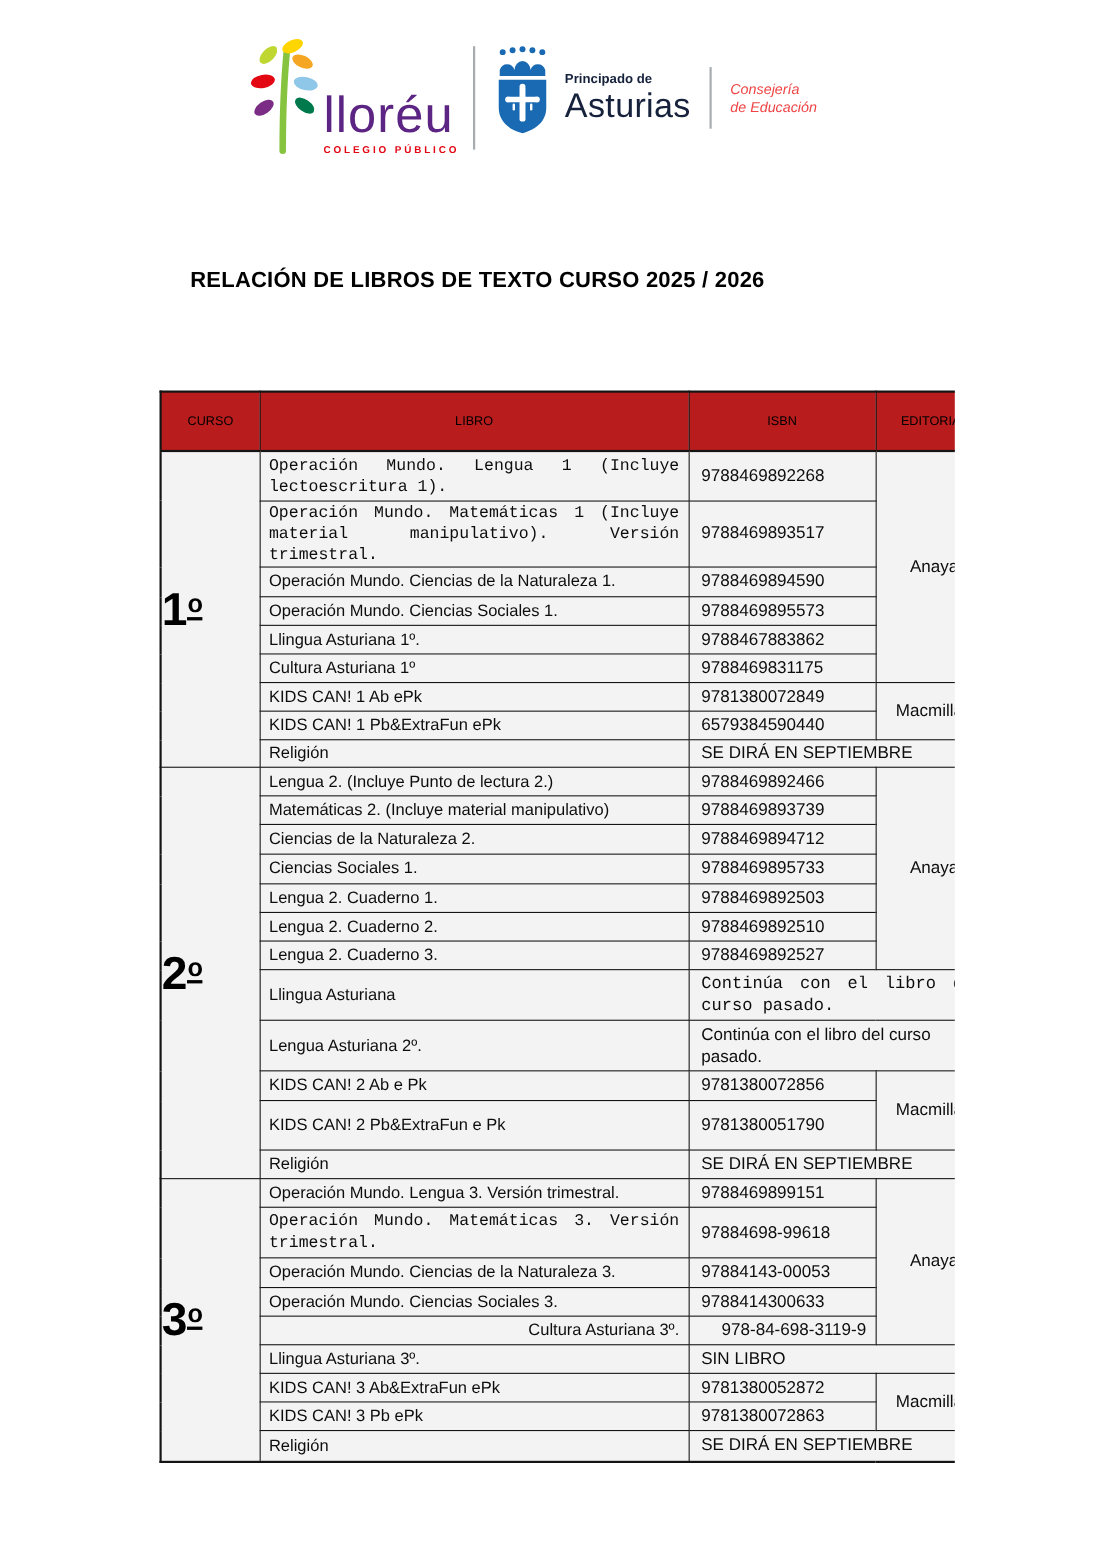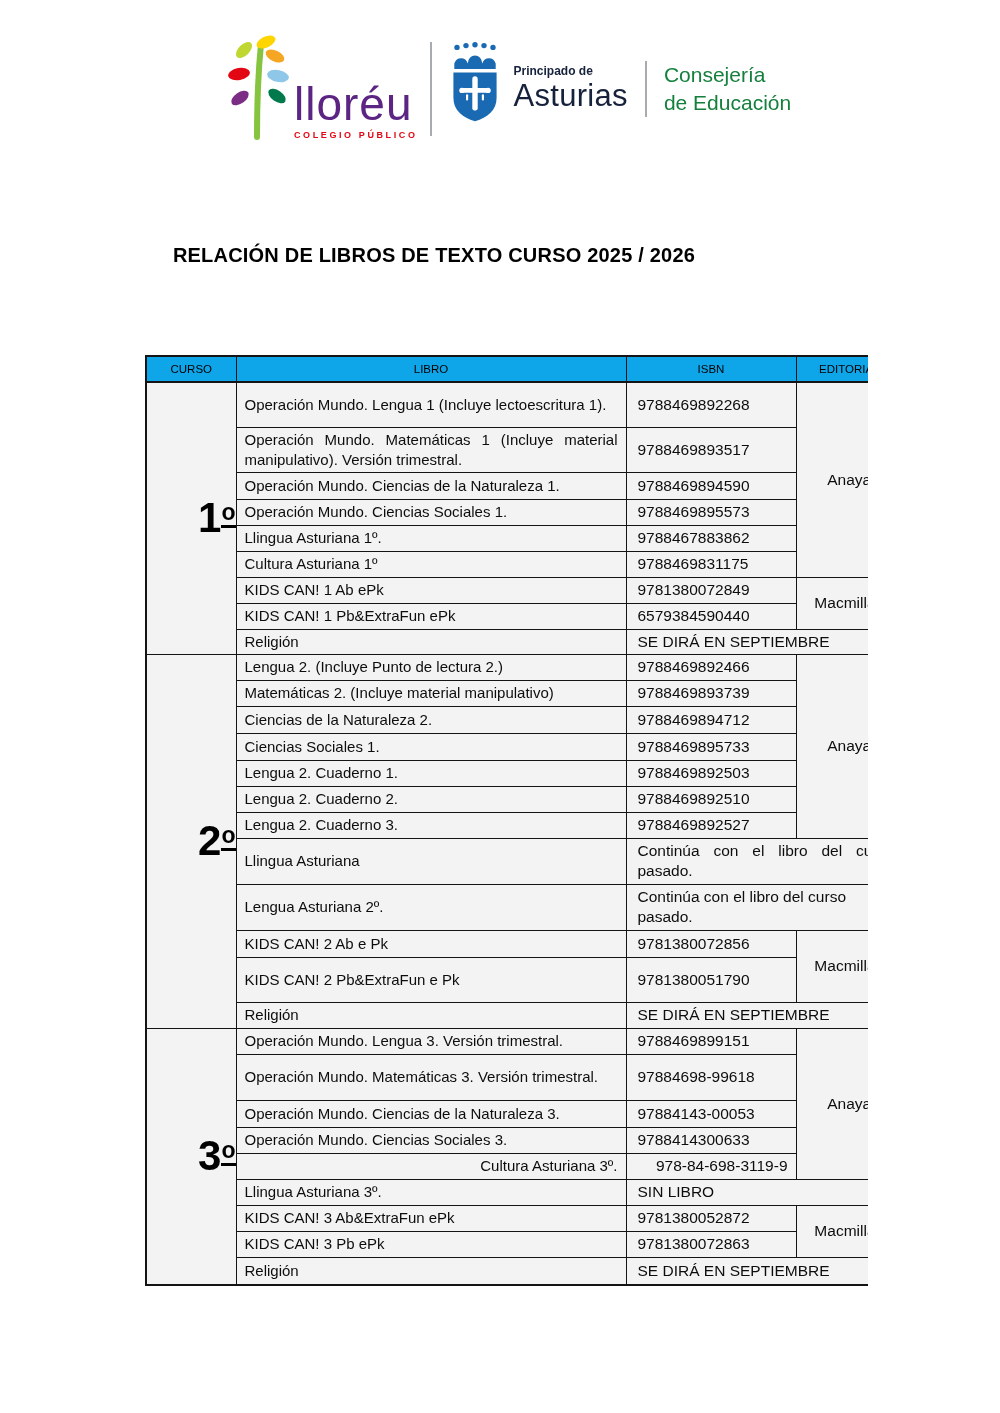--- a/index.html
+++ b/index.html
@@ -12,38 +12,38 @@
   .school-logo{display:flex;align-items:flex-end;}
   .school-text{display:flex;flex-direction:column;justify-content:flex-end;margin-left:4px;padding-bottom:4px;}
   .school-name{font-size:46px;line-height:0.92;color:#5c2483;font-weight:500;letter-spacing:1px;}
   .school-sub{font-size:9px;color:#e30613;letter-spacing:2.6px;margin-top:5px;text-align:center;font-weight:700;}
   .vdiv1{width:2px;height:94px;background:#a8acb1;margin:0 16px 0 12px;}
   .gov-logo{display:flex;align-items:center;}
   .gov-text{margin-left:12px;color:#16213c;}
   .gov-small{font-size:12px;font-weight:700;line-height:1;}
   .gov-big{font-size:31px;font-weight:400;line-height:1.05;margin-top:3px;letter-spacing:0.3px;}
   .vdiv2{width:2px;height:56px;background:#a8acb1;margin:0 17px;}
-  .dept{font-size:21px;color:#15803d;line-height:1.32;font-weight:500;}
+  .dept{font-size:13px;color:#ef4444;line-height:1.32;font-weight:500;font-style:italic;}
   
   .doc-title{position:absolute;top:244px;left:0;width:100%;text-align:center;
     font-size:20px;font-weight:700;color:#000;letter-spacing:0.2px;}
   
   table.books{position:absolute;top:355px;left:145px;width:757px;border-collapse:collapse;
     table-layout:fixed;border:2px solid #141414;}
-  .books th{border:1px solid #141414;border-bottom:2px solid #141414;background:#0ea5e9;
-    font-size:11.5px;font-weight:400;color:#000;padding:6px 2px;text-align:center;}
+  .books th{border:1px solid #141414;border-bottom:2px solid #141414;background:#b91c1c;
+    font-size:11.5px;font-weight:400;color:#000;padding:20px 2px;text-align:center;}
   .books thead tr{height:25px;}
   .books td{border:1px solid #141414;background:#f3f3f3;font-size:15px;color:#0d0d0d;
     padding:1px 8px;vertical-align:middle;line-height:1.28;overflow:hidden;}
-  td.curso-cell{font-size:42px;font-weight:700;text-align:right;padding:0;color:#000;}
+  td.curso-cell{font-size:42px;font-weight:700;text-align:left;padding:0;color:#000;}
   .ord{display:inline-block;font-size:0.55em;line-height:1;vertical-align:0.52em;
     border-bottom:0.17em solid #000;padding-bottom:0.02em;}
   td.isbn-cell{padding-left:11px;font-size:15.5px;}
   td.editorial-cell{text-align:center;font-size:15.5px;}
-  .justify{text-align:justify;}
+  .justify{text-align:justify;font-family:Liberation Mono, monospace;}
   .vtop{vertical-align:top;padding-top:3px;}
 </style>
 </head>
 <body>
 
 <div class="page">
 
   <div class="logo-row">
     <div class="school-logo">
       <span>

